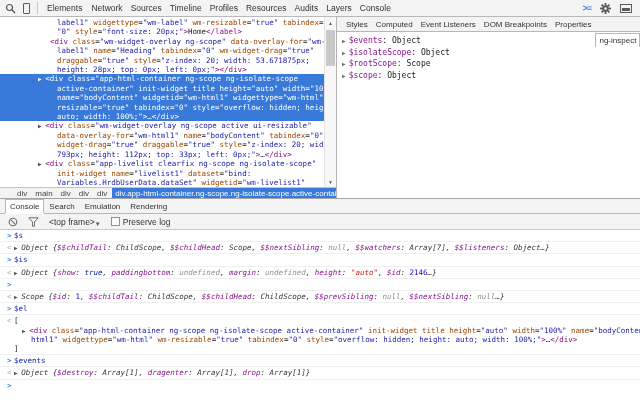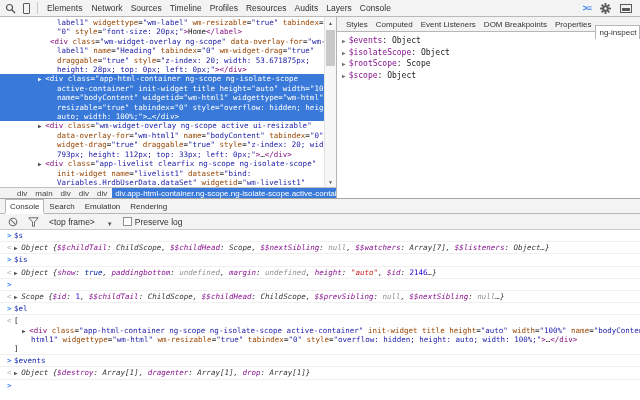--- a/index.html
+++ b/index.html
@@ -39,35 +39,35 @@
 
   
   .breadcrumb { height:11px; background:#f3f3f3; border-top:1px solid #c3c3c3; display:flex; align-items:stretch; font-size:8px; color:#444; overflow:hidden; padding-left:14px; }
   .crumb { padding:0 3px; margin-right:2px; display:flex; align-items:center; white-space:nowrap; }
   .crumb.selected { background:#3879d9; color:#fff; margin-right:16px; }
 
   
   .sidebar { flex:1; min-width:0; display:flex; flex-direction:column; background:#fff; }
   .side-tabs { height:15px; background:#f3f3f3; border-bottom:1px solid #b7b7b7; display:flex; align-items:stretch; padding-left:5px; }
   .side-tabs .tab { font-size:8px; padding:0 3px; border:1px solid transparent; border-bottom:none; }
-  .side-tabs .tab.selected { background:#fff; border-color:#b7b7b7; position:relative; top:8px; box-shadow:0 1px 0 #fff; }
+  .side-tabs .tab.selected { background:#fff; border-color:#b7b7b7; position:relative; top:16px; box-shadow:0 1px 0 #fff; }
   .props { padding:3px 0 0 5px; font-family:"DejaVu Sans Mono",monospace; font-size:8px; line-height:11.5px; }
   .prop-row { white-space:nowrap; overflow:hidden; }
   .prop-tri { color:#727272; font-size:6px; margin-right:3px; }
   .prop-name { color:#88138f; }
   .prop-sep { color:#222; }
   .prop-val { color:#222; }
 
   
   .drawer { height:203px; display:flex; flex-direction:column; border-top:1px solid #a5a5a5; }
   .drawer-tabs { height:15px; background:#f3f3f3; border-bottom:1px solid #b7b7b7; display:flex; align-items:stretch; padding-left:5px; }
   .drawer-tabs .tab { font-size:8px; padding:0 4px; border:1px solid transparent; border-bottom:none; }
   .drawer-tabs .tab.selected { background:#fff; border-color:#b7b7b7; box-shadow:0 1px 0 #fff; }
   .console-toolbar { height:16px; background:#f3f3f3; border-bottom:1px solid #c9c9c9; display:flex; align-items:center; padding:0 8px; gap:10px; }
-  .frame-select { display:flex; align-items:flex-end; gap:12px; font-size:8.5px; color:#333; }
+  .frame-select { display:flex; align-items:flex-end; gap:0; font-size:8.5px; color:#333; }
   .dd-arrow { font-size:6px; color:#555; }
   .chk-wrap { display:flex; align-items:center; gap:3px; font-size:8.5px; color:#333; }
   .checkbox { width:9px; height:9px; border:1px solid #919191; background:#fdfdfd; }
 
   .log { flex:1; background:#fff; overflow:hidden; font-family:"DejaVu Sans Mono",monospace; font-size:7.5px; line-height:9.2px; }
   .msg { display:flex; border-bottom:1px solid #f0f0f0; padding:1px 0; }
   .msg.prompt { border-bottom:none; }
   .msg-icon { width:14px; padding-left:7px; flex:none; font-size:7.5px; font-weight:bold; }
   .msg-icon.command, .msg-icon.prompt { color:#2c7cf6; }
   .msg-icon.result { color:#b6b6b6; font-weight:normal; }

